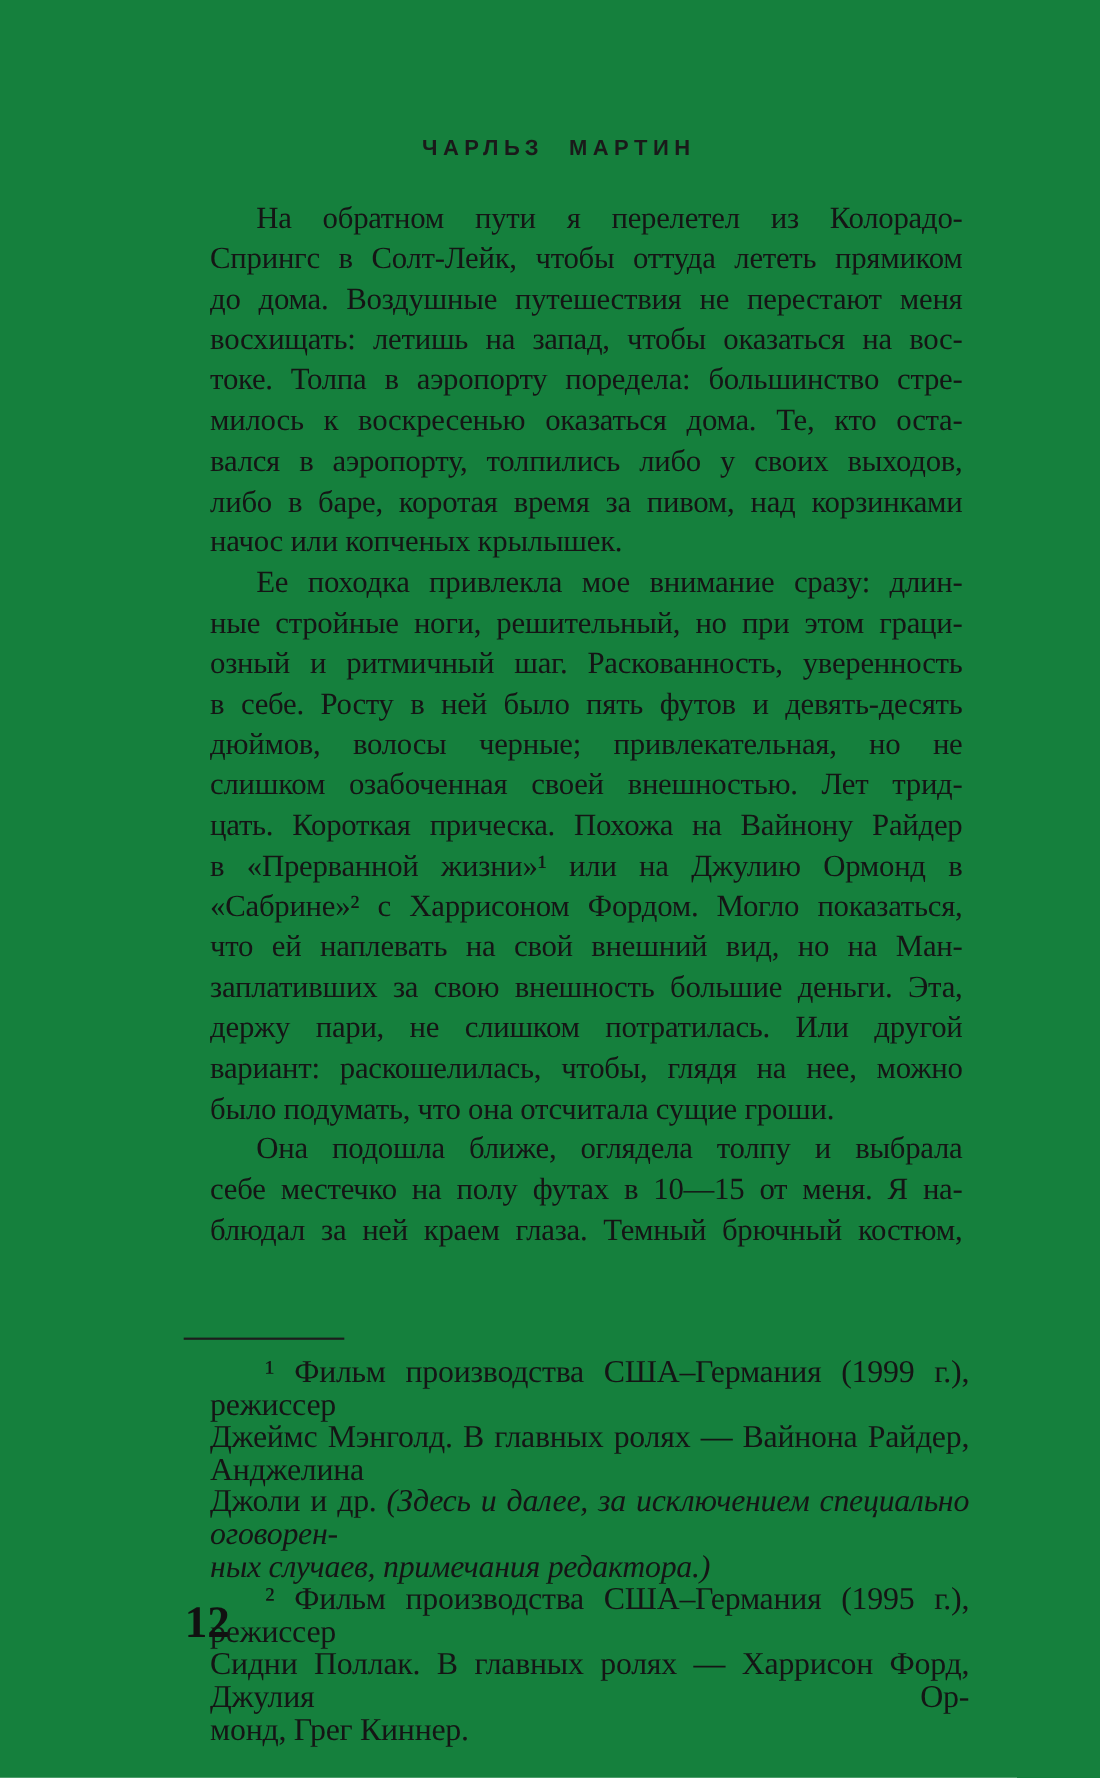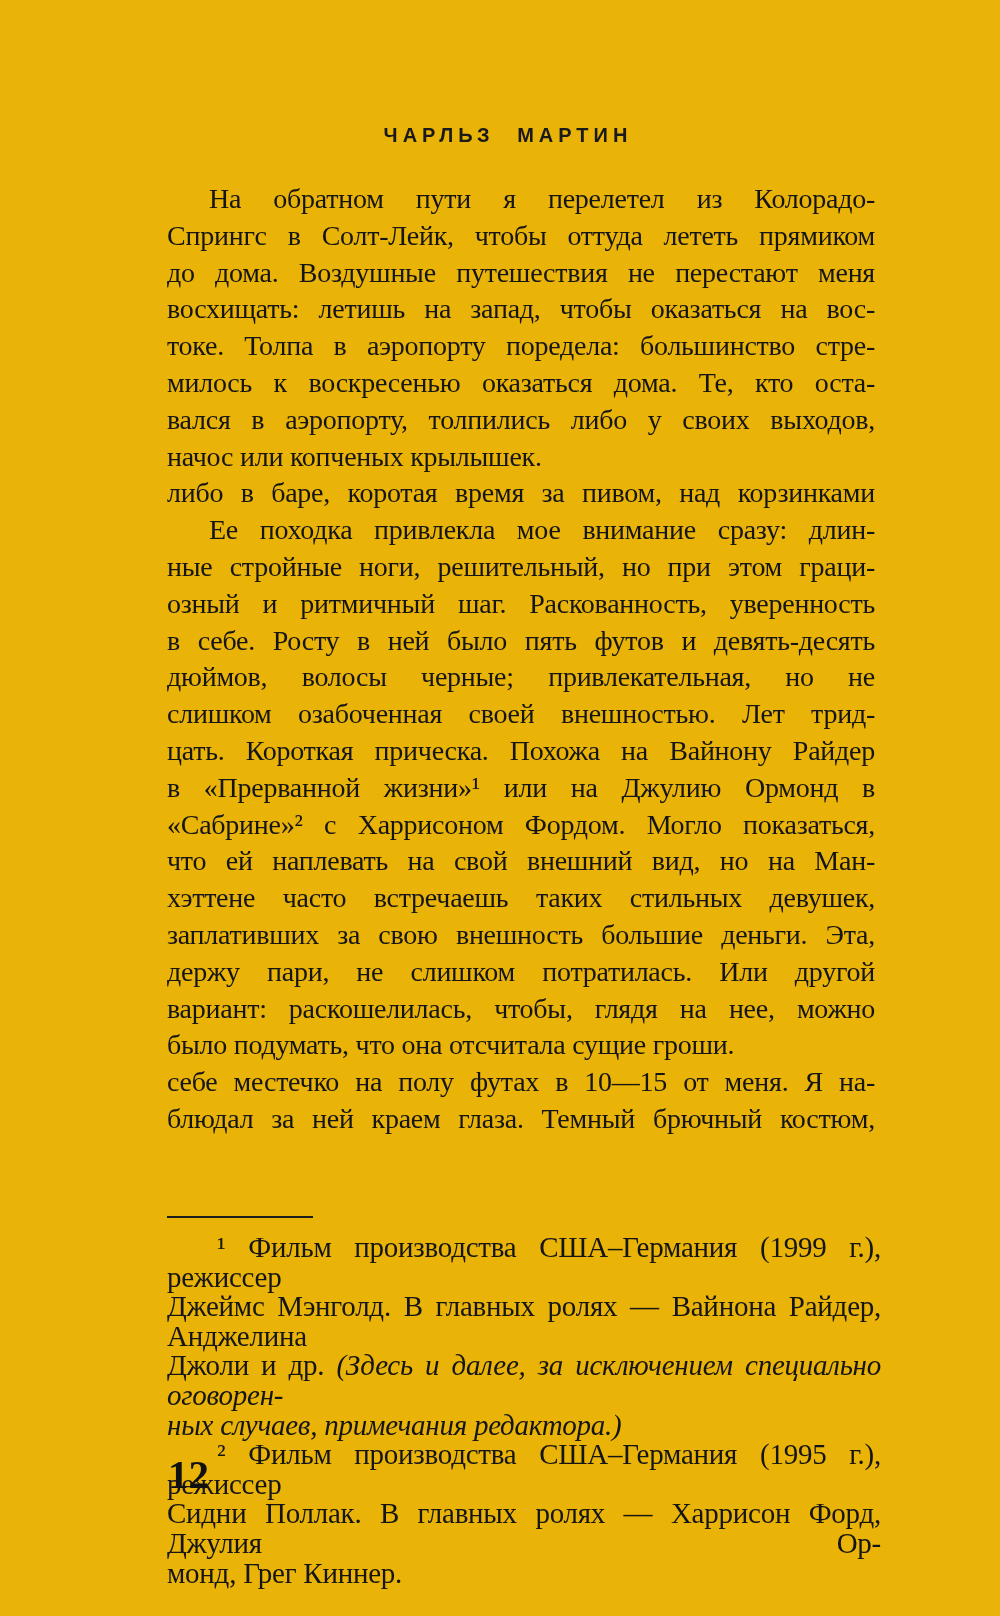--- a/index.html
+++ b/index.html
@@ -3,37 +3,37 @@
 <meta charset="utf-8">
 <style>
   html, body { margin: 0; padding: 0; }
   body {
     width: 1000px; height: 1616px;
     background: #ffffff;
     font-family: "Liberation Serif", serif;
     color: #151515;
     -webkit-font-smoothing: antialiased;
   }
-  .page { position: relative; width: 1000px; height: 1616px; background: #eab308; overflow: hidden; }
+  .page { position: relative; width: 1000px; height: 1616px; background: #15803d; overflow: hidden; }
 
   .running-head {
     position: absolute; top: 124px; left: 8px; width: 1000px;
     text-align: center;
     font-family: "Liberation Sans", sans-serif;
     font-size: 20px; font-weight: 600;
     letter-spacing: 5px; word-spacing: 12px;
     color: #1a1a1a;
   }
 
   .body-text {
     position: absolute; top: 181px; left: 167px; width: 708px;
     font-size: 28px; line-height: 36.8px;
     letter-spacing: -0.25px;
   }
-  .ln { text-align: justify; text-align-last: justify; }
+  .ln { text-align: justify; text-align-last: justify; margin-left: 24px; }
   .ln.first { text-indent: 42px; }
   .ln.end { text-align-last: left; }
 
   .fn-sep {
     position: absolute; top: 1216px; left: 167px; width: 146px;
     border-top: 2px solid #1d1d1d; height: 0;
   }
 
   .footnotes {
     position: absolute; top: 1233px; left: 167px; width: 714px;
@@ -58,43 +58,43 @@
   <main class="body-text">
 
     <section>
       <div class="ln first">На обратном пути я перелетел из Колорадо-</div>
       <div class="ln">Спрингс в Солт-Лейк, чтобы оттуда лететь прямиком</div>
       <div class="ln">до дома. Воздушные путешествия не перестают меня</div>
       <div class="ln">восхищать: летишь на запад, чтобы оказаться на вос-</div>
       <div class="ln">токе. Толпа в аэропорту поредела: большинство стре-</div>
       <div class="ln">милось к воскресенью оказаться дома. Те, кто оста-</div>
       <div class="ln">вался в аэропорту, толпились либо у своих выходов,</div>
+      <div class="ln">либо в баре, коротая время за пивом, над корзинками</div>
       <div class="ln end">начос или копченых крылышек.</div>
-      <div class="ln">либо в баре, коротая время за пивом, над корзинками</div>
     </section>
 
     <section>
       <div class="ln first">Ее походка привлекла мое внимание сразу: длин-</div>
       <div class="ln">ные стройные ноги, решительный, но при этом граци-</div>
       <div class="ln">озный и ритмичный шаг. Раскованность, уверенность</div>
       <div class="ln">в себе. Росту в ней было пять футов и девять-десять</div>
       <div class="ln">дюймов, волосы черные; привлекательная, но не</div>
       <div class="ln">слишком озабоченная своей внешностью. Лет трид-</div>
       <div class="ln">цать. Короткая прическа. Похожа на Вайнону Райдер</div>
       <div class="ln">в «Прерванной жизни»¹ или на Джулию Ормонд в</div>
       <div class="ln">«Сабрине»² с Харрисоном Фордом. Могло показаться,</div>
       <div class="ln">что ей наплевать на свой внешний вид, но на Ман-</div>
-      <div class="ln">хэттене часто встречаешь таких стильных девушек,</div>
       <div class="ln">заплативших за свою внешность большие деньги. Эта,</div>
       <div class="ln">держу пари, не слишком потратилась. Или другой</div>
       <div class="ln">вариант: раскошелилась, чтобы, глядя на нее, можно</div>
       <div class="ln end">было подумать, что она отсчитала сущие гроши.</div>
     </section>
 
     <section>
+      <div class="ln first">Она подошла ближе, оглядела толпу и выбрала</div>
       <div class="ln">себе местечко на полу футах в 10—15 от меня. Я на-</div>
       <div class="ln">блюдал за ней краем глаза. Темный брючный костюм,</div>
     </section>
 
   </main>
 
   <div class="fn-sep"></div>
 
   <section class="footnotes">
 

